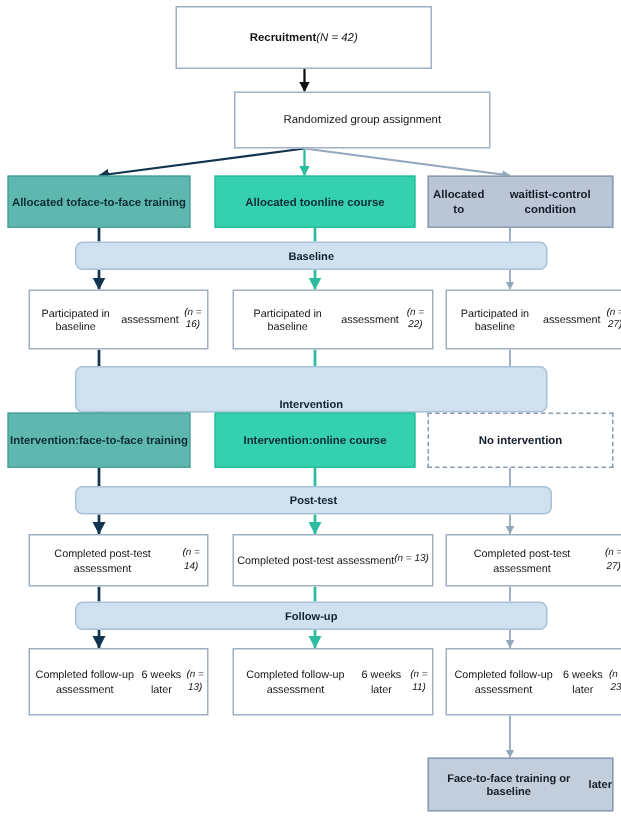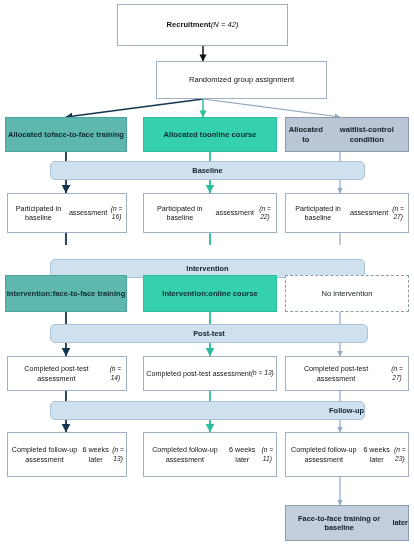--- a/index.html
+++ b/index.html
@@ -8,32 +8,32 @@
     font-family:"Liberation Sans","DejaVu Sans",sans-serif;
     color:#141414;
   }
   #flow{position:absolute;inset:0;}
   svg.lines{position:absolute;left:0;top:0;width:414px;height:550px;pointer-events:none;}
 
   .box{position:absolute;box-sizing:border-box;display:flex;
        align-items:center;justify-content:center;text-align:center;line-height:1.28;}
 
   
-  .plain{background:#ffffff;border:1px solid #9fb0c4;font-size:7.2px;}
+  .plain{background:#ffffff;border:1px solid #9fb0c4;font-size:7.2px;margin-left:12px;}
   
   .title-box{background:#ffffff;border:1px solid #9fb0c4;font-size:7.6px;}
   .title-box .b{font-weight:bold;}
   
   .teal{background:#5fb8b0;border:1px solid #4aa49c;font-size:7.6px;font-weight:bold;color:#0d2b33;}
   
   .green{background:#35d0ae;border:1px solid #2bbd9d;font-size:7.6px;font-weight:bold;color:#0d2b33;}
   
   .grey{background:#bac6d6;border:1px solid #8b9bb0;font-size:7.6px;font-weight:bold;color:#131c26;}
   
-  .dashed{background:#ffffff;border:1px dashed #8b9bb0;font-size:7.6px;font-weight:normal;color:#131c26;}
+  .dashed{background:#ffffff;border:1px dashed #8b9bb0;font-size:7.6px;font-weight:bold;color:#131c26;}
   
   .bar{background:#cfe0ef;border:1px solid #a9c2d8;border-radius:5px;
        font-size:7.4px;font-weight:bold;color:#102030;}
   
   .final{background:#c3cedd;border:1px solid #8b9bb0;font-size:7.4px;font-weight:bold;color:#131c26;}
 
   .ital{font-style:italic;}
   .ln{display:block;}
   .nline{font-size:6.6px;}
 </style>
@@ -134,21 +134,21 @@
     <span class="ln">Participated in baseline</span>
     <span class="ln">assessment</span>
     <span class="ln ital nline">(n = 22)</span>
   </div>
   <div class="box plain" style="left:285px;top:193px;width:124px;height:40px;">
     <span class="ln">Participated in baseline</span>
     <span class="ln">assessment</span>
     <span class="ln ital nline">(n = 27)</span>
   </div>
 
-  <div class="box bar" style="left:50px;top:259px;width:315px;height:19px;">
+  <div class="box bar" style="left:50px;top:244px;width:315px;height:31px;align-items:flex-end;">
     <span>Intervention</span>
   </div>
 
   <div class="box teal" style="left:5px;top:275px;width:122px;height:37px;">
     <span class="ln">Intervention:</span>
     <span class="ln">face-to-face training</span>
   </div>
   <div class="box green" style="left:143px;top:275px;width:134px;height:37px;">
     <span class="ln">Intervention:</span>
     <span class="ln">online course</span>
@@ -167,21 +167,21 @@
   </div>
   <div class="box plain" style="left:143px;top:356px;width:134px;height:35px;">
     <span class="ln">Completed post-test assessment</span>
     <span class="ln ital nline">(n = 13)</span>
   </div>
   <div class="box plain" style="left:285px;top:356px;width:124px;height:35px;">
     <span class="ln">Completed post-test assessment</span>
     <span class="ln ital nline">(n = 27)</span>
   </div>
 
-  <div class="box bar" style="left:50px;top:401px;width:315px;height:19px;justify-content:flex-end;">
+  <div class="box bar" style="left:50px;top:401px;width:315px;height:19px;">
     <span>Follow-up</span>
   </div>
 
   <div class="box plain" style="left:7px;top:432px;width:120px;height:45px;">
     <span class="ln">Completed follow-up assessment</span>
     <span class="ln">6 weeks later</span>
     <span class="ln ital nline">(n = 13)</span>
   </div>
   <div class="box plain" style="left:143px;top:432px;width:134px;height:45px;">
     <span class="ln">Completed follow-up assessment</span>

